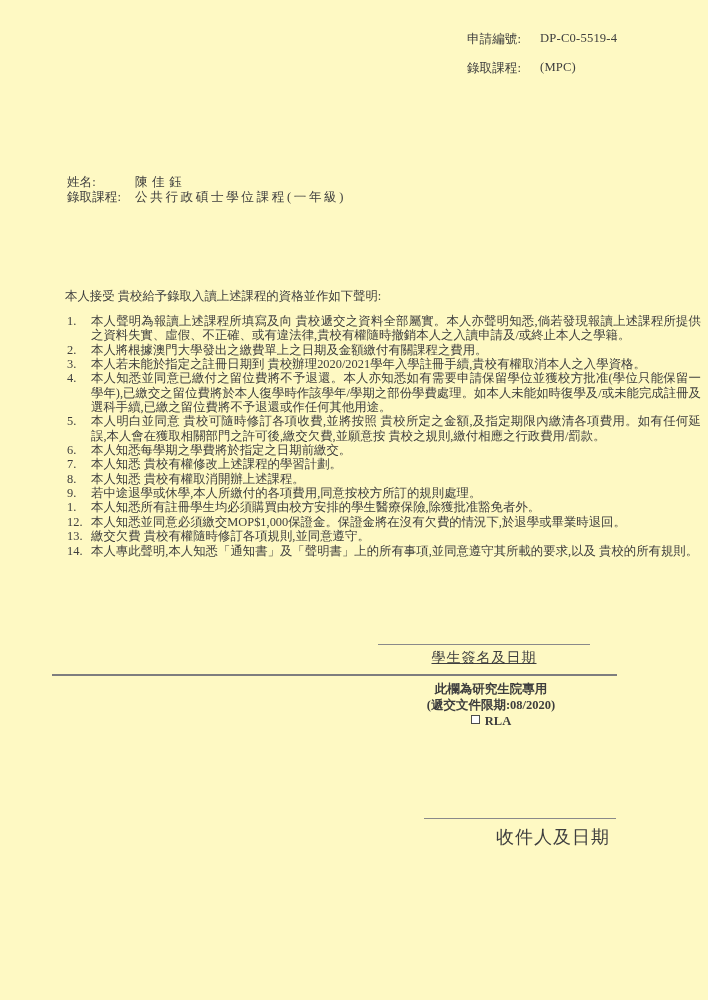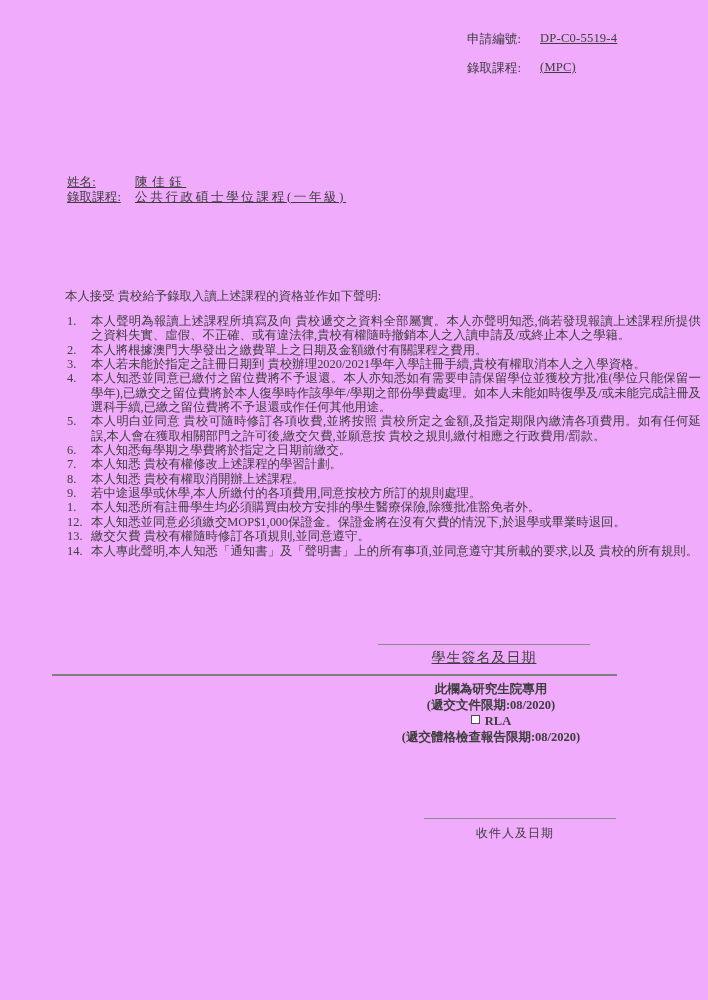--- a/index.html
+++ b/index.html
@@ -3,30 +3,30 @@
 <meta charset="utf-8">
 <style>
   html,body{margin:0;padding:0;}
   body{
     width:708px;height:1000px;
     background:#f4f4f4;
     font-family:"Liberation Serif","DejaVu Serif",serif;
   }
   .page{
     position:relative;width:708px;height:1000px;
-    background:#f0abfc;color:#3e3e3e;overflow:hidden;
+    background:#fef9c3;color:#3e3e3e;overflow:hidden;
   }
   
   .hdr{position:absolute;top:31px;left:467px;font-size:12.6px;}
   .hdr-row{display:flex;margin-bottom:12px;}
   .hdr-label{width:73px;flex:none;}
-  .hdr-value{letter-spacing:.2px;text-decoration:underline;}
+  .hdr-value{letter-spacing:.2px;}
   
   .student{position:absolute;top:175px;left:67px;font-size:12.6px;line-height:14.6px;}
-  .st-row{display:flex;text-decoration:underline;}
+  .st-row{display:flex;}
   .st-label{width:68px;flex:none;}
   .st-name{letter-spacing:4.5px;}
   .st-program{letter-spacing:2.6px;}
   
   .title-wrap{position:absolute;top:248px;left:238px;width:160px;text-align:center;}
   .doc-title{
     display:inline-block;font-size:16.5px;font-weight:bold;letter-spacing:5px;
     border-bottom:1.5px solid #3c3c3c;padding:0 1px 2px 4px;
   }
   
@@ -40,21 +40,21 @@
   .sig-line{position:absolute;top:644px;left:378px;width:212px;border-top:1px solid #8a8a8a;}
   .sig-label{position:absolute;top:649px;left:378px;width:212px;text-align:center;font-size:14px;letter-spacing:1px;text-decoration:underline;}
   .divider{position:absolute;top:674px;left:52px;width:565px;border-top:2px solid #7e7e7e;}
   .office{position:absolute;top:681px;left:340px;width:302px;text-align:center;font-size:12.5px;line-height:16.1px;font-weight:bold;}
   .office-row{white-space:nowrap;}
   .checkbox{
     display:inline-block;width:7px;height:7px;border:1.2px solid #4c4c4c;
     margin-right:5px;position:relative;top:-1px;background:#fdfdfd;
   }
   .receiver-line{position:absolute;top:818px;left:424px;width:192px;border-top:1px solid #8a8a8a;}
-  .receiver-label{position:absolute;top:825px;left:420px;width:190px;text-align:center;font-size:12px;letter-spacing:1px;}
+  .receiver-label{position:absolute;top:825px;left:420px;width:190px;text-align:right;font-size:18px;letter-spacing:1px;}
 </style>
 </head>
 <body>
 
 <div class="page">
 
   <div class="hdr">
     <div class="hdr-row">
       <span class="hdr-label">申請編號:</span>
       <span class="hdr-value">DP-C0-5519-4</span>
@@ -151,19 +151,18 @@
   <div class="sig-label">學生簽名及日期</div>
 
   <div class="divider"></div>
 
   <div class="office">
     <div class="office-row">此欄為研究生院專用</div>
     <div class="office-row">(遞交文件限期:08/2020)</div>
     <div class="office-row">
       <span class="checkbox"></span><span>RLA</span>
     </div>
-    <div class="office-row">(遞交體格檢查報告限期:08/2020)</div>
   </div>
 
   <div class="receiver-line"></div>
   <div class="receiver-label">收件人及日期</div>
 
 </div>
 
 </body></html>

